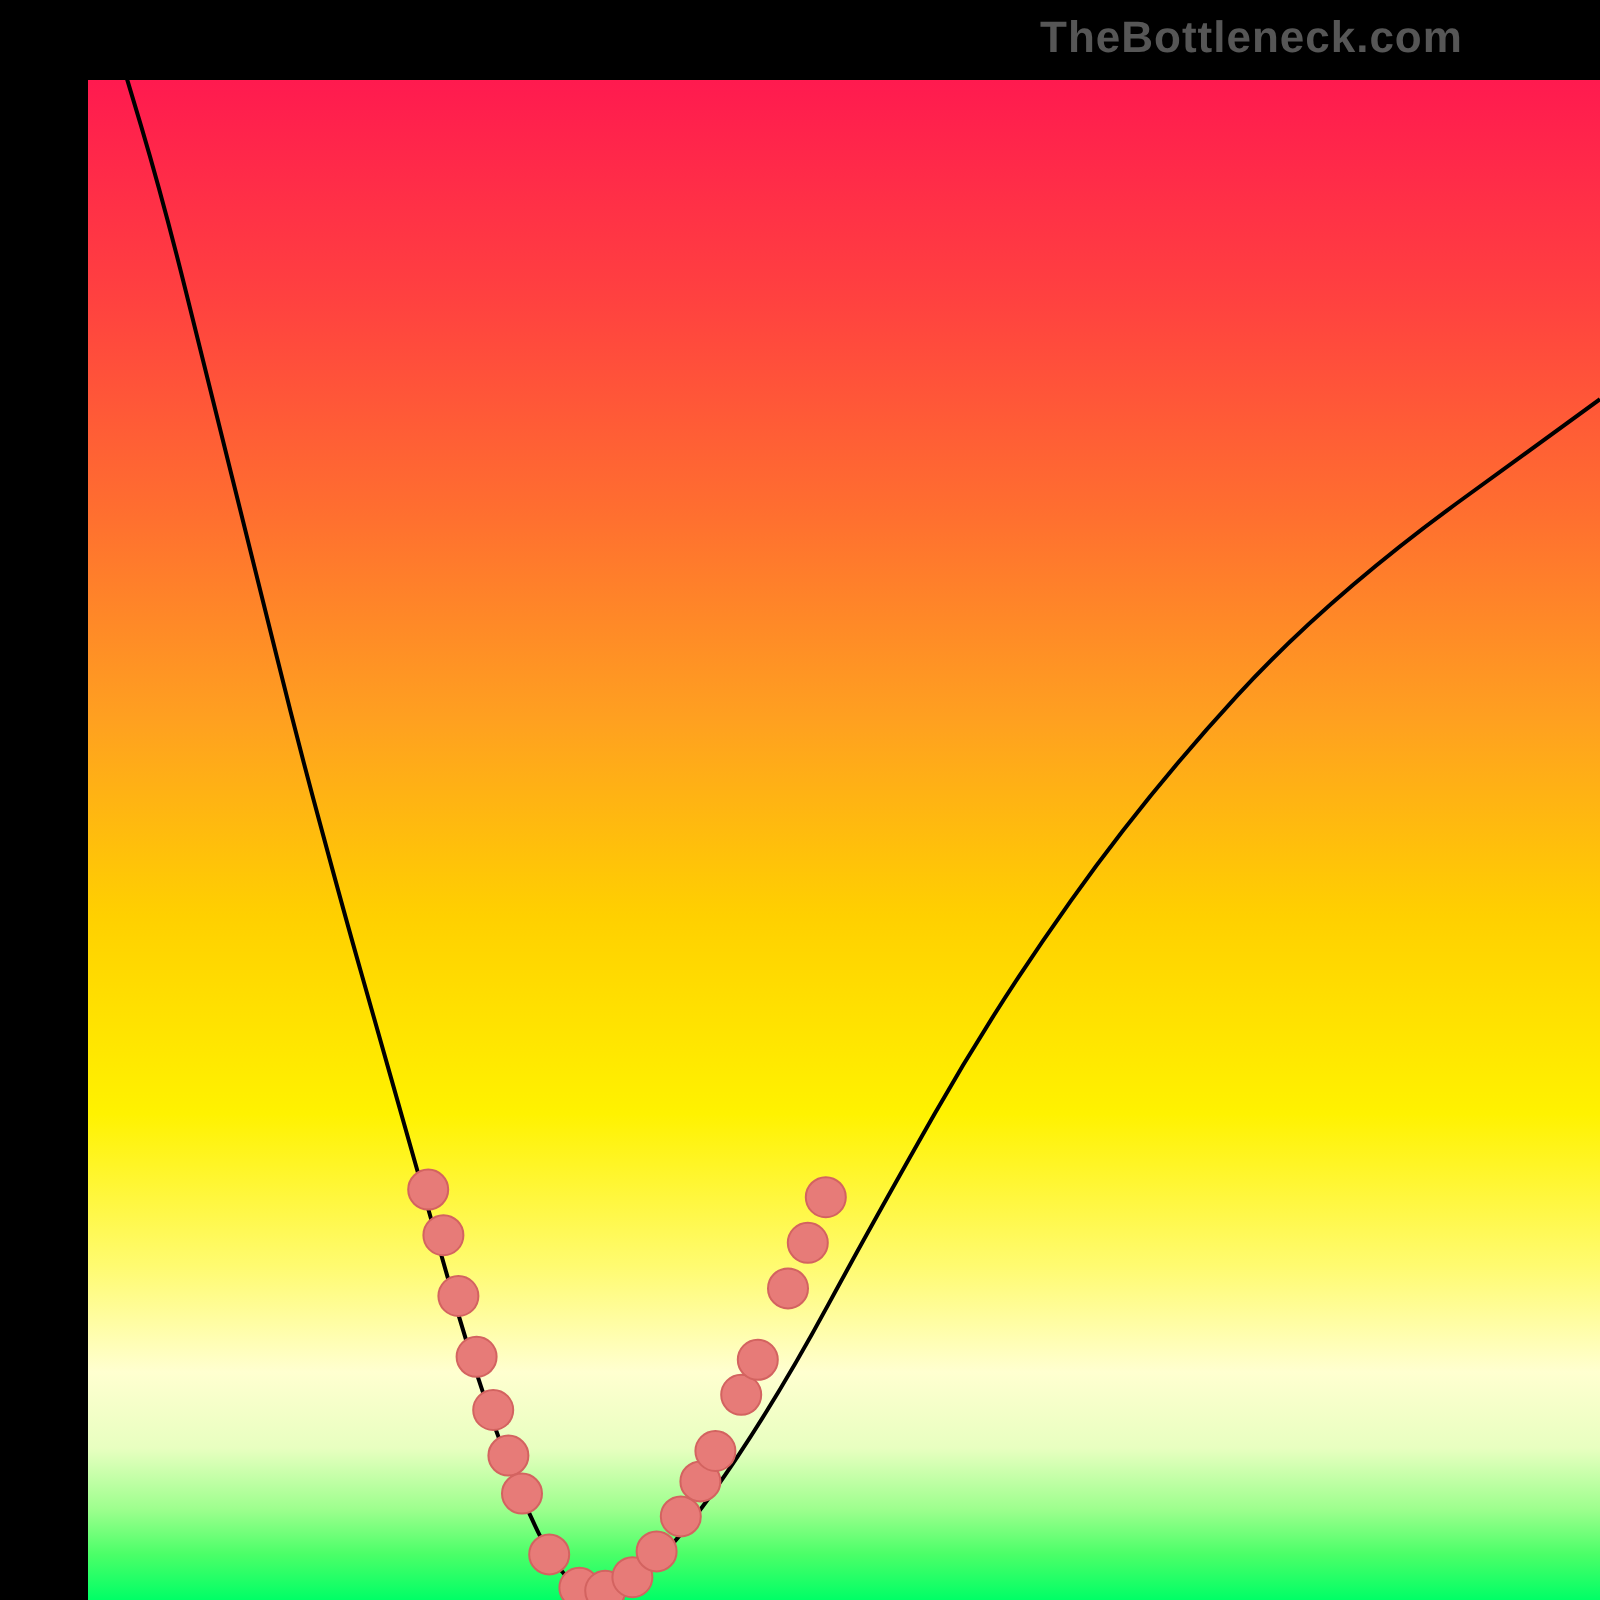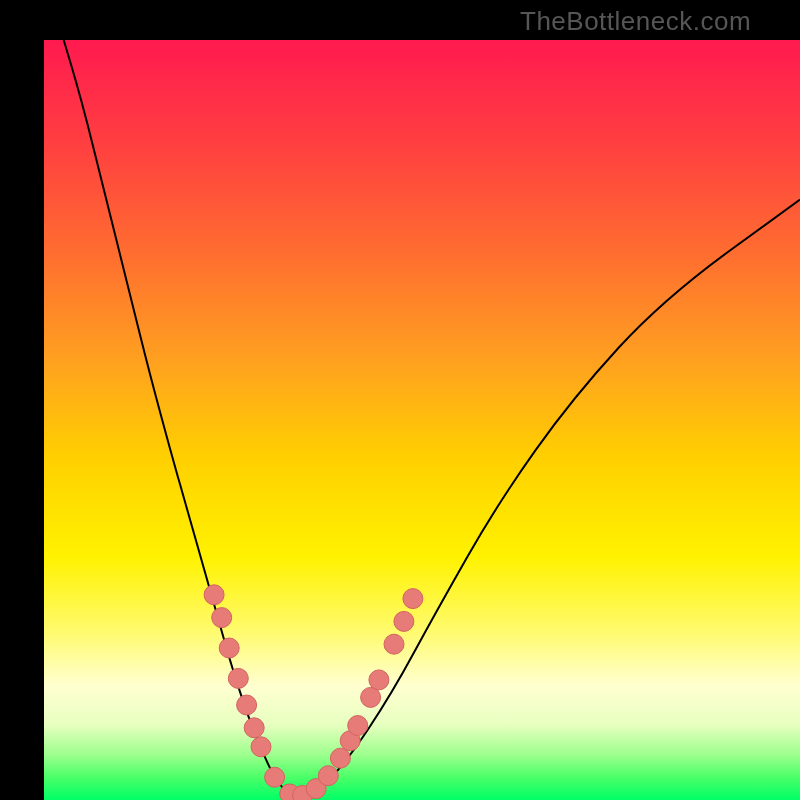--- a/index.html
+++ b/index.html
@@ -33,22 +33,22 @@
       #ffffd0 85%,
       #e8ffc0 90%,
       #9eff8e 94%,
       #4bff68 97%,
       #00ff66 100%
     );
   }
   .watermark {
     position: absolute;
     color: #565656;
-    font-size: 26px;
-    font-weight: 400;
+    font-size: 22px;
+    font-weight: 700;
     letter-spacing: 0.5px;
     user-select: none;
   }
   svg.curve {
     position: absolute;
     top: 0;
     left: 0;
   }
 </style>
 </head>

